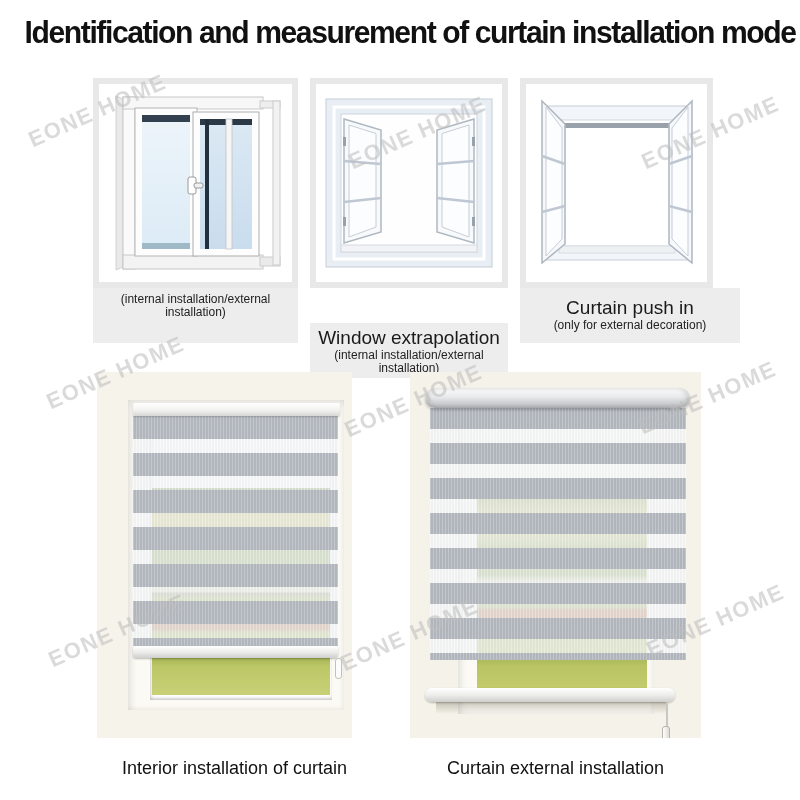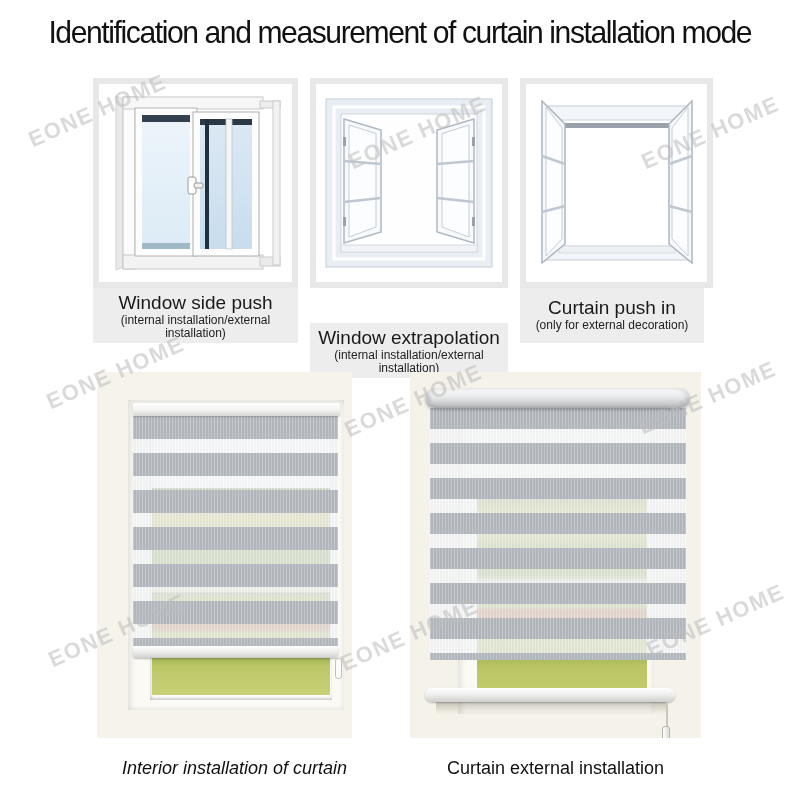--- a/index.html
+++ b/index.html
@@ -3,39 +3,39 @@
 <meta charset="utf-8">
 <style>
   html,body{margin:0;padding:0;background:#ffffff;}
   .stage{
     position:relative;width:800px;height:800px;margin:0 auto;background:#ffffff;
     font-family:"Liberation Sans", sans-serif;color:#111;overflow:hidden;
   }
   
   .title{
     position:absolute;left:0;top:14px;width:800px;text-align:center;
-    font-weight:normal;font-size:32px;letter-spacing:-1.5px;white-space:nowrap;
+    font-weight:bold;font-size:32px;letter-spacing:-1.5px;white-space:nowrap;
   }
   .title span{display:inline-block;transform:scaleX(0.94);transform-origin:center;}
   
   .img-panel{
     position:absolute;top:78px;height:198px;background:#ffffff;
     border:6px solid #e8e8e8;
   }
   .panel-1{left:93px;width:193px;}
   .panel-2{left:310px;width:186px;}
   .panel-3{left:520px;width:181px;}
   .img-panel svg{position:absolute;left:50%;top:50%;transform:translate(-50%,-50%);}
   .caption{
     position:absolute;top:288px;height:55px;background:#ededed;
     text-align:center;box-sizing:border-box;padding-top:4px;
   }
   .cap-1{left:93px;width:205px;}
   .cap-2{left:310px;width:198px;margin-top:35px;}
-  .cap-3{left:520px;width:184px;padding-top:9px;}
+  .cap-3{left:520px;width:220px;padding-top:9px;}
   .caption .cap-name{font-size:19px;line-height:21px;color:#1a1a1a;}
   .caption .cap-note{font-size:12px;line-height:13px;color:#222;margin-top:1px;padding:0 6px;}
   
   .wm{
     position:absolute;z-index:60;pointer-events:none;white-space:nowrap;
     font-weight:bold;font-size:22px;letter-spacing:1.5px;color:#bdbdbd;opacity:.55;
     transform:rotate(-24deg);transform-origin:left center;
   }
   
   .inst{position:absolute;top:372px;height:366px;overflow:hidden;}
@@ -107,21 +107,21 @@
   .chain-pendant{
     position:absolute;left:252px;top:354px;width:8px;height:17px;border-radius:3px;z-index:7;
     background:linear-gradient(90deg,#ffffff,#dddcd6);border:1px solid #b5b4ac;box-sizing:border-box;
   }
   .win-handle{
     position:absolute;left:238px;top:286px;width:7px;height:21px;border-radius:3px;z-index:6;
     background:#fcfcfa;border:1px solid #c4c2b8;box-sizing:border-box;
   }
   
   .inst-label{position:absolute;top:758px;text-align:center;font-size:18px;color:#111;}
-  .label-left{left:97px;width:275px;font-style:italic;}
+  .label-left{left:97px;width:275px;}
   .label-right{left:410px;width:291px;}
 </style>
 </head>
 <body>
 
 <div class="stage">
 
   <div class="title"><span>Identification and measurement of curtain installation mode</span></div>
 
   <div class="img-panel panel-1">
@@ -196,21 +196,20 @@
       <polygon points="33,34 17,13 17,162 33,145" fill="#fcfdfe" stroke="#c6ced7" stroke-width="1"></polygon>
       <path d="M13,62 L36,70 M13,118 L36,112" stroke="#bfc8d2" stroke-width="2.5" fill="none"></path>
 
       <polygon points="140,30 163,7 163,169 140,150" fill="#f6f8fb" stroke="#adb6c0" stroke-width="1.5"></polygon>
       <polygon points="143,34 159,13 159,162 143,145" fill="#fcfdfe" stroke="#c6ced7" stroke-width="1"></polygon>
       <path d="M163,62 L140,70 M163,118 L140,112" stroke="#bfc8d2" stroke-width="2.5" fill="none"></path>
     </svg>
   </div>
 
   <div class="caption cap-1">
-    <div class="cap-name">Window side push</div>
     <div class="cap-note">(internal installation/external installation)</div>
   </div>
   <div class="caption cap-2">
     <div class="cap-name">Window extrapolation</div>
     <div class="cap-note">(internal installation/external installation)</div>
   </div>
   <div class="caption cap-3">
     <div class="cap-name">Curtain push in</div>
     <div class="cap-note">(only for external decoration)</div>
   </div>

